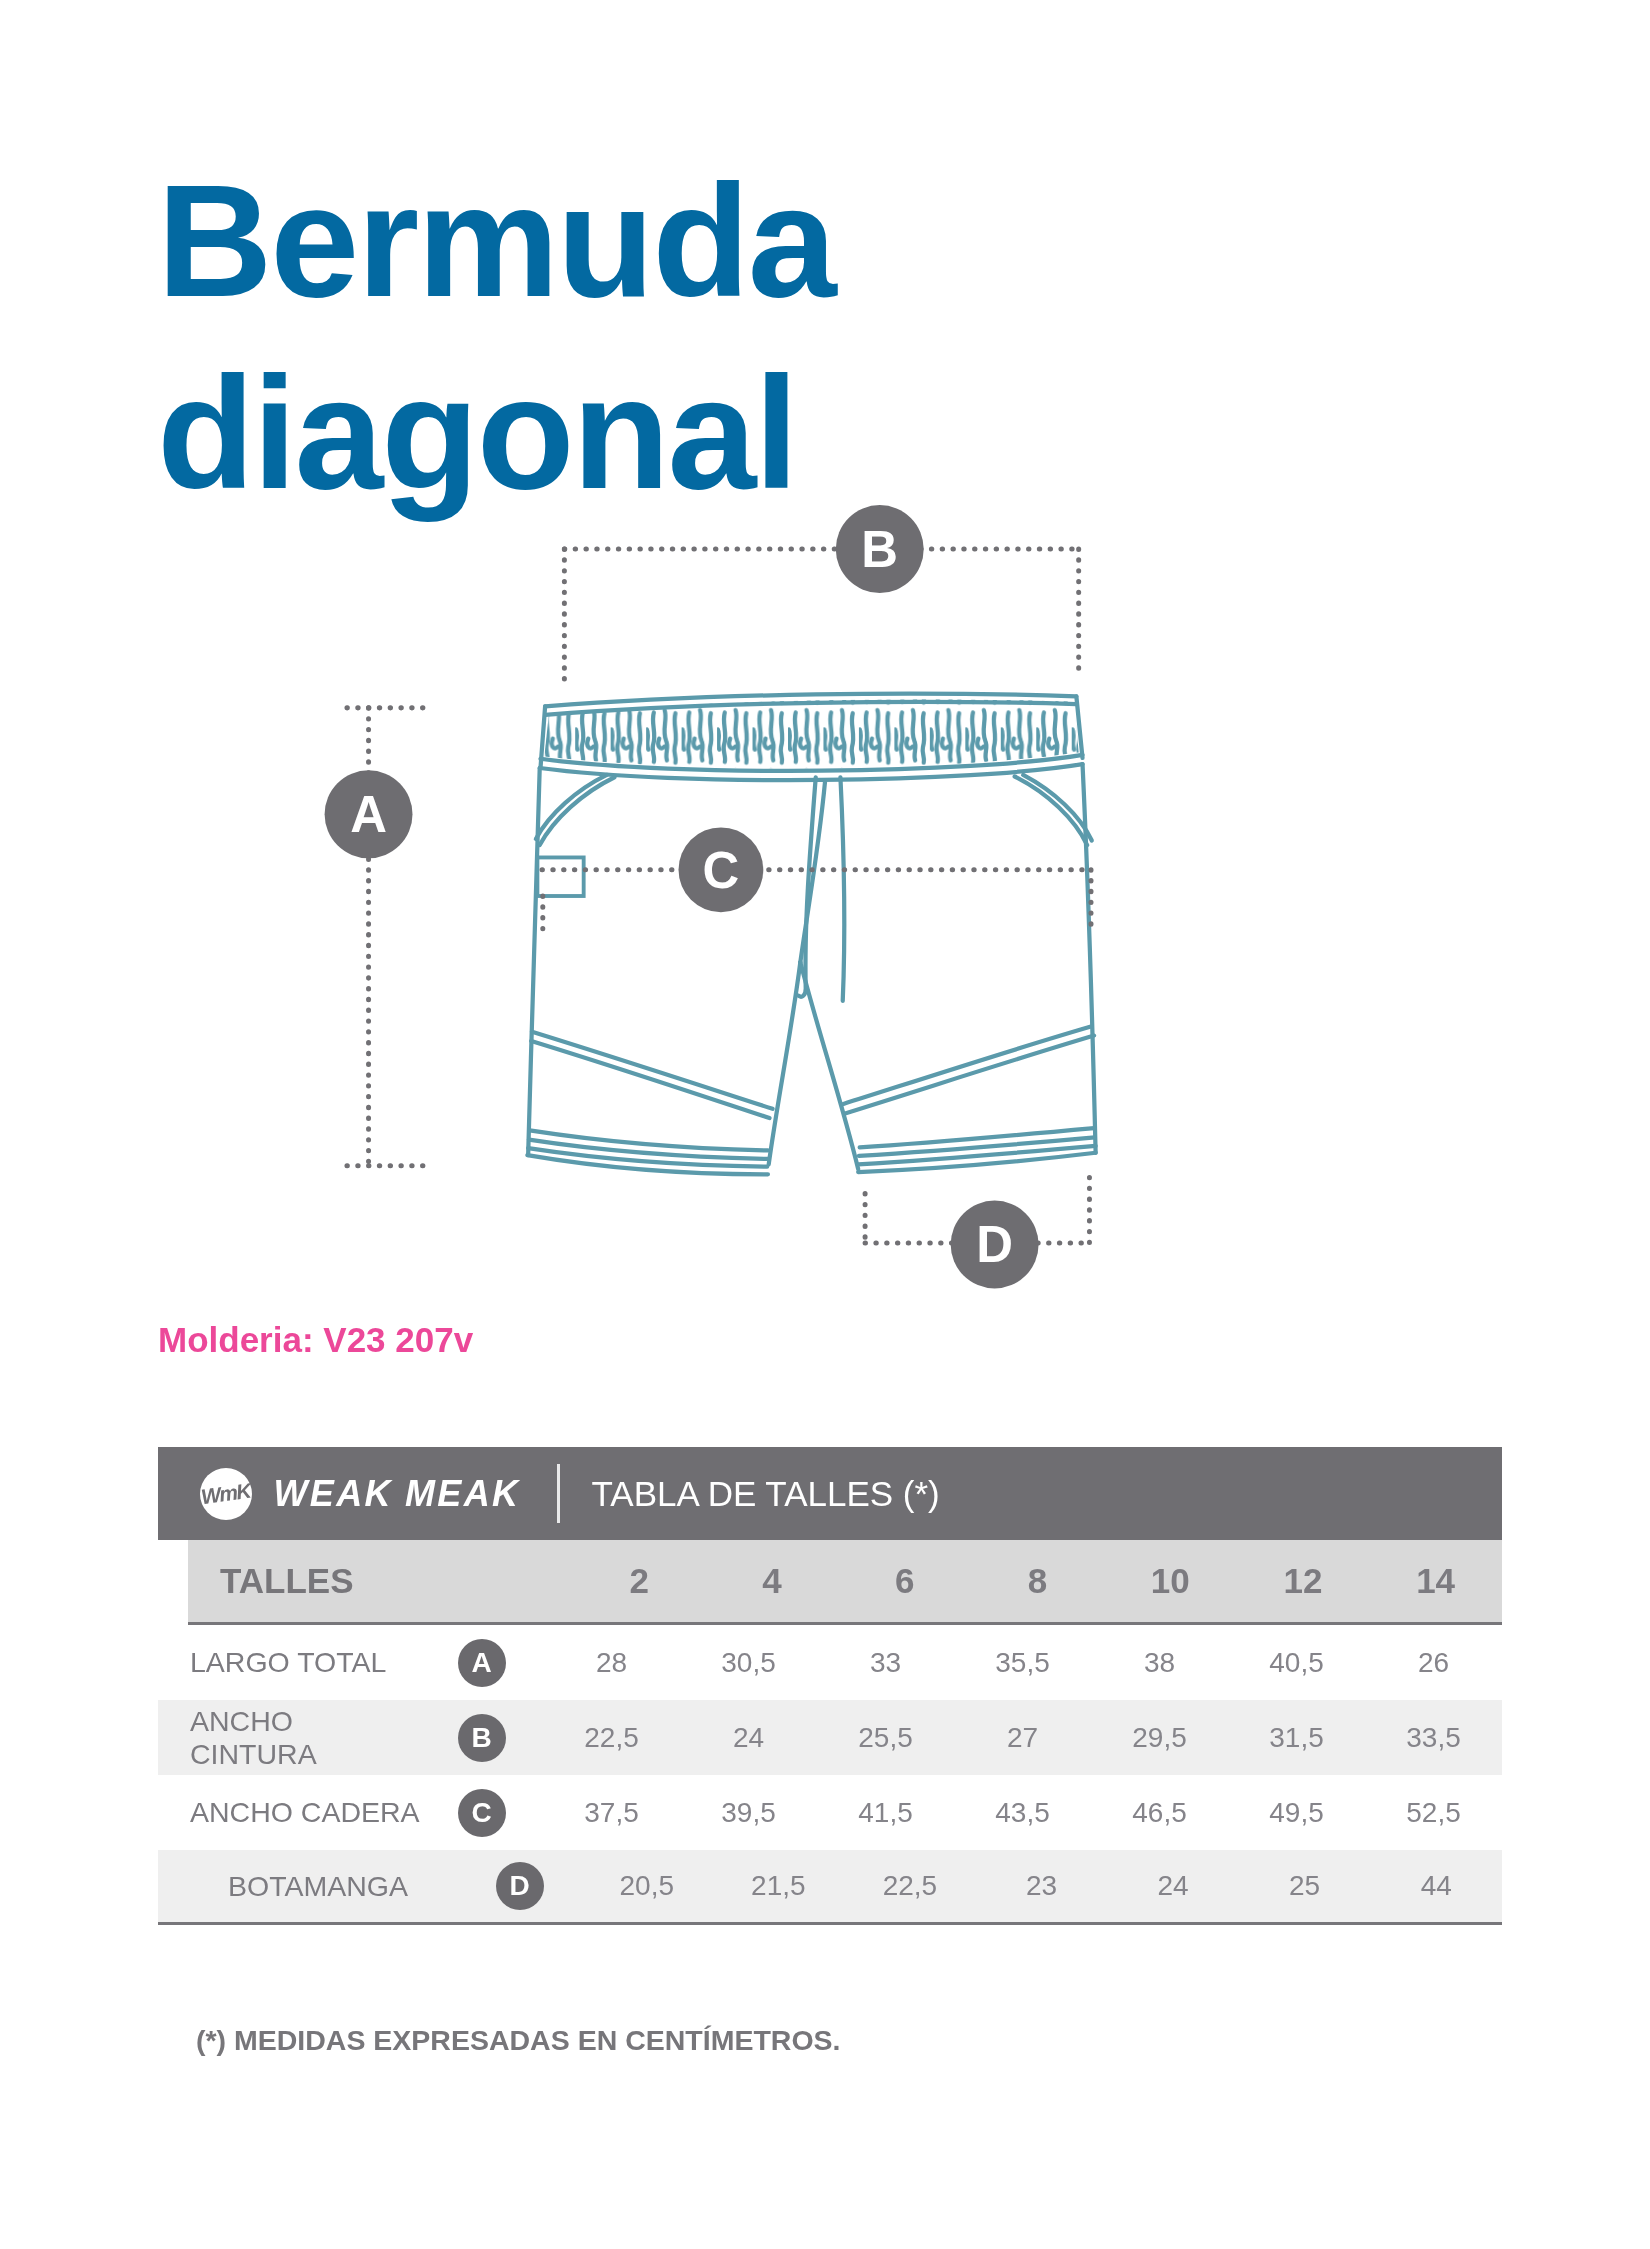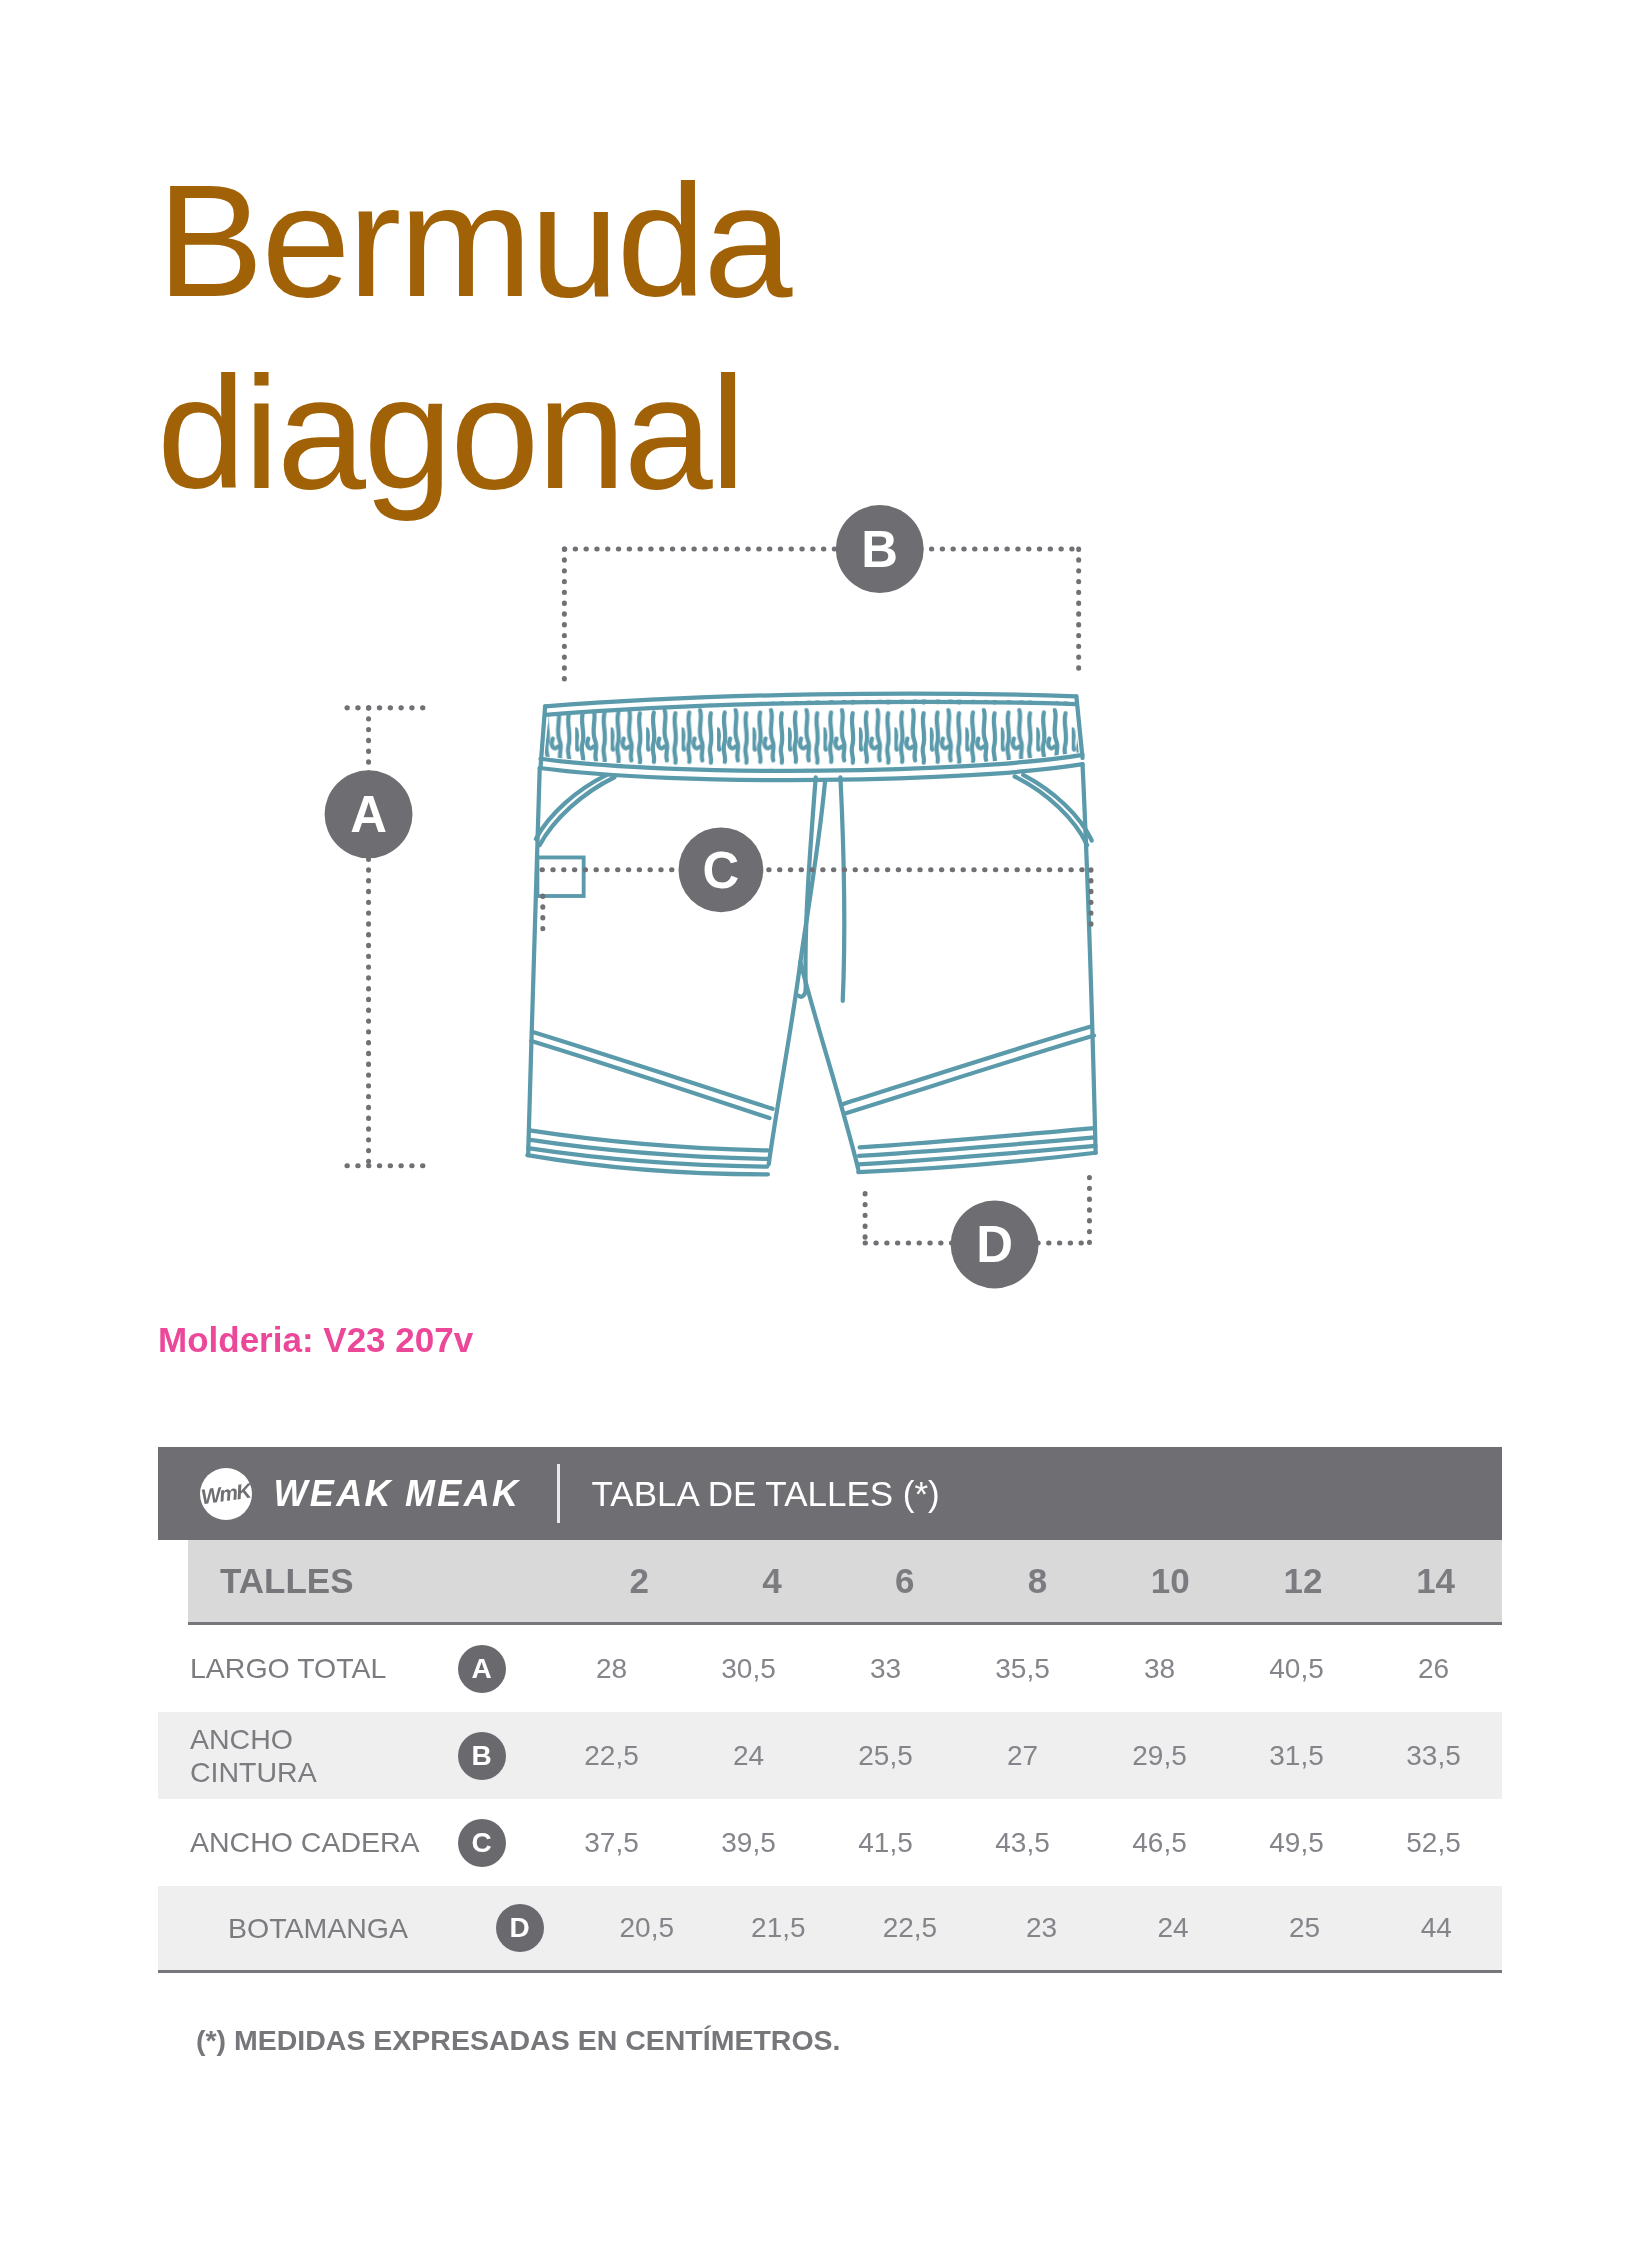--- a/index.html
+++ b/index.html
@@ -3,22 +3,22 @@
 <meta charset="utf-8">
 <style>
   html,body{margin:0;padding:0;background:#ffffff;}
   .canvas{
     position:relative;width:1650px;height:2250px;background:#ffffff;overflow:hidden;
     font-family:"Liberation Sans", sans-serif;
   }
   
   .page-title{
     position:absolute;left:157px;top:145px;
-    font-size:160px;font-weight:normal;line-height:192px;letter-spacing:-2.3px;
-    color:#a16207;
+    font-size:160px;font-weight:bold;line-height:192px;letter-spacing:-2.3px;
+    color:#0369a1;
   }
   
   .molderia{
     position:absolute;left:158px;top:1320px;
     font-size:35px;font-weight:bold;color:#ec4899;
   }
   
   .diagram-svg{position:absolute;left:0;top:0;width:1650px;height:2250px;}
   .marker-letter{
     fill:#ffffff;font-family:"Liberation Sans",sans-serif;
@@ -53,21 +53,21 @@
   }
   .t-grid-row{
     display:grid;grid-template-columns:262px 123px repeat(7,1fr);
     align-items:center;box-sizing:border-box;
   }
   .t-sizes{
     height:85px;background:#d9d9d9;border-bottom:3.1px solid #77767a;margin-left:30px;
   }
   .t-sizes .t-label{padding-left:32px;font-size:35px;font-weight:bold;color:#77767a;}
   .t-sizes .t-size{font-size:35px;font-weight:bold;text-align:center;color:#7c7b80;}
-  .t-row{height:87px;}
+  .t-row{height:75px;}
   .t-row.alt{background:#efefef;}
   .t-row.last{border-bottom:3.1px solid #77767a;padding-left:38px;}
   .t-row .t-label{padding-left:32px;font-size:28.5px;color:#7c7b80;letter-spacing:0px;}
   .row-circle{
     width:48px;height:48px;border-radius:50%;background:#6a696d;
     color:#ffffff;font-size:28px;font-weight:bold;
     display:flex;align-items:center;justify-content:center;justify-self:center;
   }
   .t-val{font-size:28px;text-align:center;color:#85848a;}
   

